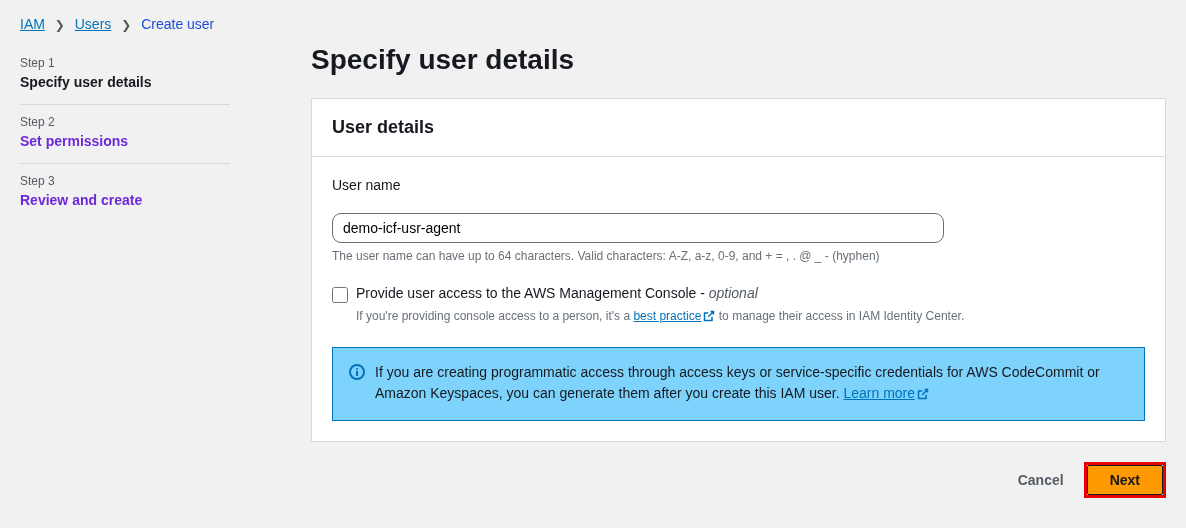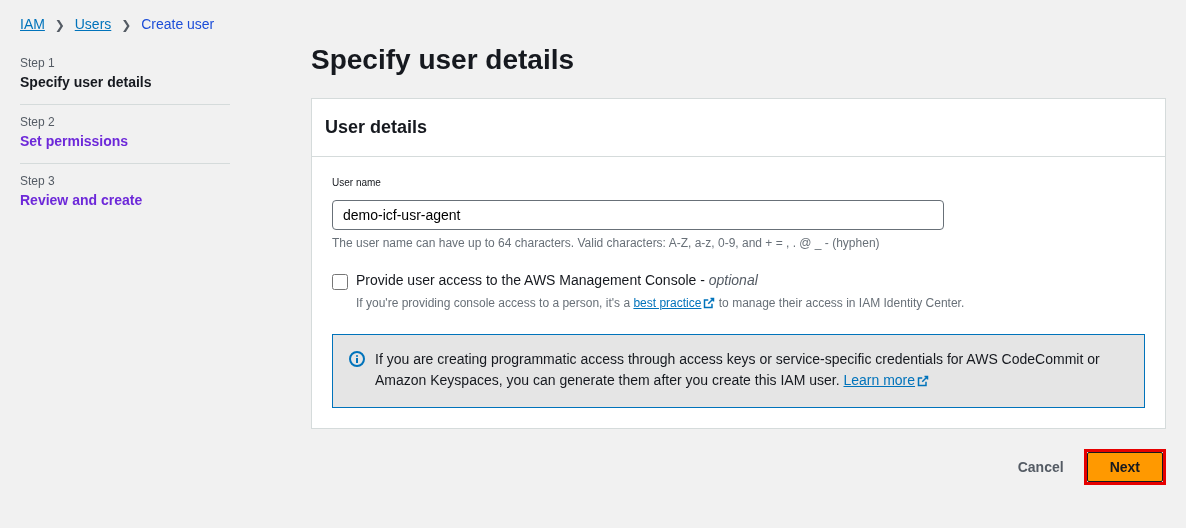--- a/index.html
+++ b/index.html
@@ -72,42 +72,42 @@
     .page-title {
       font-size: 28px;
       font-weight: 700;
       margin-bottom: 22px;
     }
     .panel {
       background: #fff;
       border: 1px solid #d5dbdb;
     }
     .panel-header {
-      padding: 18px 13px;
+      padding: 18px 20px;
       border-bottom: 1px solid #d5dbdb;
     }
     .panel-header h2 {
       font-size: 18px;
       font-weight: 700;
     }
     .panel-body {
       padding: 20px;
     }
     .form-label {
-      font-size: 10px;
+      font-size: 14px;
       color: #16191f;
       display: block;
-      margin-bottom: 12px;
+      margin-bottom: 20px;
     }
     .text-input {
       width: 612px;
       padding: 6px 10px;
       font-size: 14px;
       border: 1px solid #687078;
-      border-radius: 4px;
+      border-radius: 9px;
       font-family: inherit;
     }
     .form-hint {
       font-size: 12px;
       color: #687078;
       margin-top: 6px;
     }
     .checkbox-row {
       display: flex;
       align-items: flex-start;
@@ -139,21 +139,21 @@
       text-decoration: underline;
       cursor: pointer;
     }
     .external-icon {
       display: inline-block;
       vertical-align: -2px;
       margin-left: 2px;
     }
     .info-box {
       border: 1px solid #0073bb;
-      background: #e5e5e5;
+      background: #7dd3fc;
       padding: 14px 16px;
       margin-top: 20px;
       display: flex;
       align-items: flex-start;
     }
     .info-icon-wrap {
       margin-right: 10px;
       margin-top: 2px;
       flex-shrink: 0;
     }

